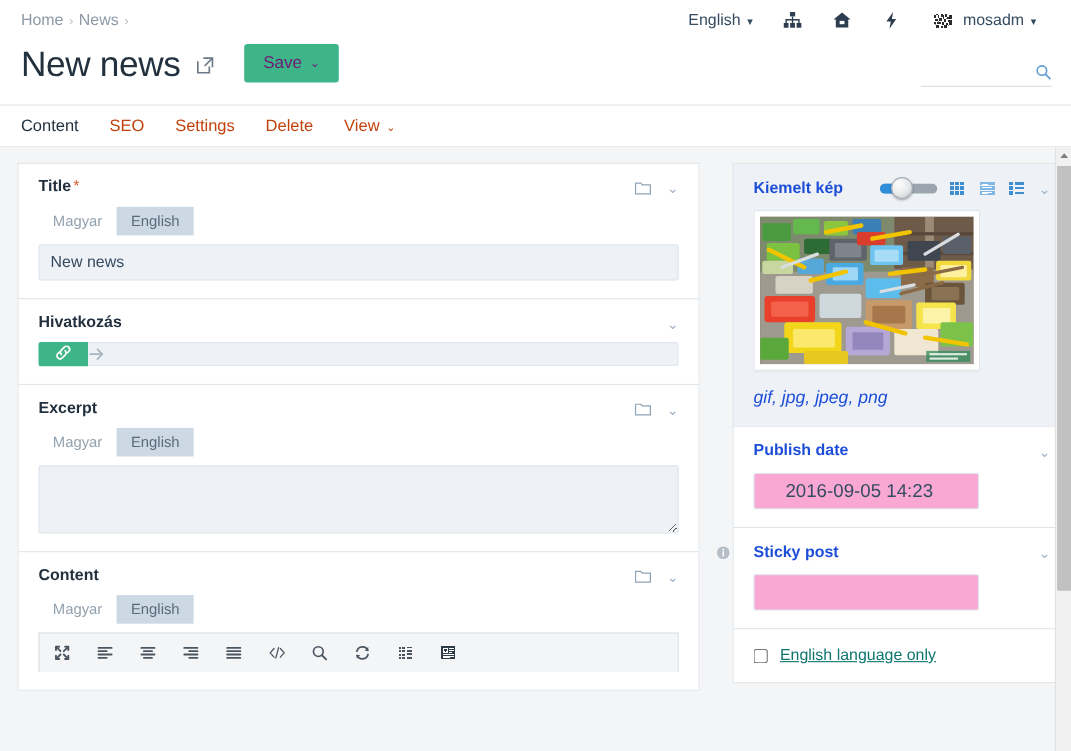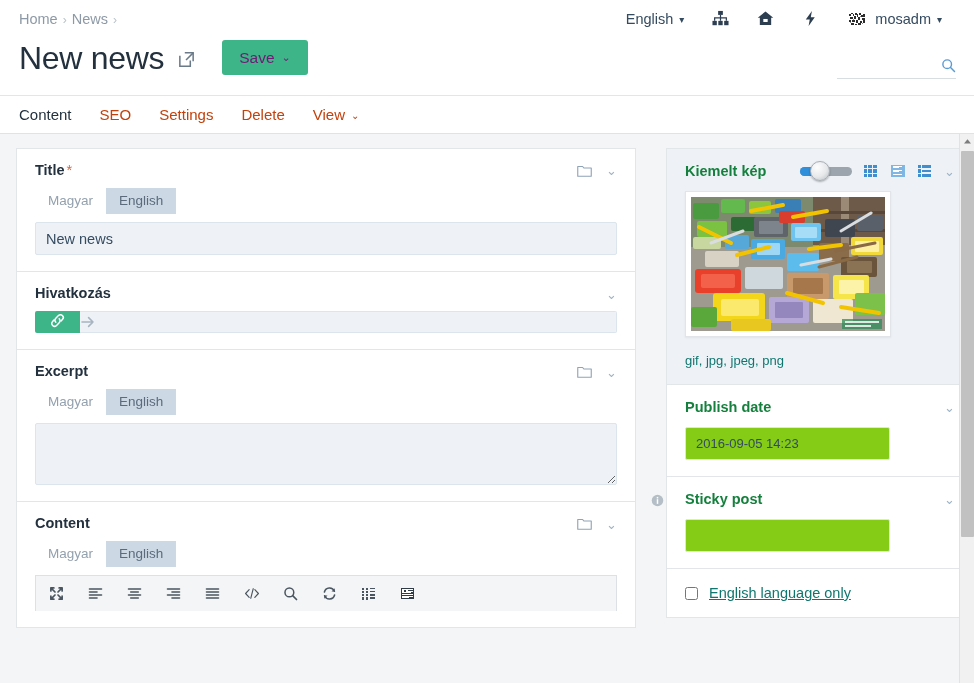--- a/index.html
+++ b/index.html
@@ -298,21 +298,21 @@
 
   .side-head {
     display: flex;
     align-items: center;
     justify-content: space-between;
     margin-bottom: 12px;
   }
   .side-label {
     font-size: 14.5px;
     font-weight: bold;
-    color: #15803d;
+    color: #1d4ed8;
     margin: 0;
     white-space: nowrap;
   }
   .side-head-tools { display: flex; align-items: center; gap: 11px; }
 
   
   .slider {
     width: 52px; height: 9px;
     background: #9ca5ad;
     border-radius: 5px;
@@ -368,32 +368,32 @@
     height: 35px;
     padding: 0 15px;
     font-size: 15px;
     font-family: inherit;
     cursor: pointer;
     display: flex;
     align-items: center;
     gap: 8px;
     white-space: nowrap;
   }
-  .file-hint { font-size: 13px; color: #0f766e; white-space: nowrap; }
+  .file-hint { font-size: 16px; color: #1d4ed8; white-space: nowrap; font-style: italic; }
 
   .side-input {
     width: 205px;
     height: 33px;
-    background: #84cc16;
+    background: #f9a8d4;
     border: 1px solid #dce4ec;
     border-radius: 2px;
-    font-size: 13px;
+    font-size: 17px;
     font-family: inherit;
     color: #354b60;
-    padding: 0 10px;
+    padding: 0 28px;
     outline: none;
   }
   .info-icon {
     position: absolute;
     left: -16px; top: 16px;
     width: 13px; height: 13px;
   }
   .check-row { display: flex; align-items: center; gap: 11px; padding-top: 2px; }
   .check-row input[type=checkbox] {
     width: 13px; height: 13px;

